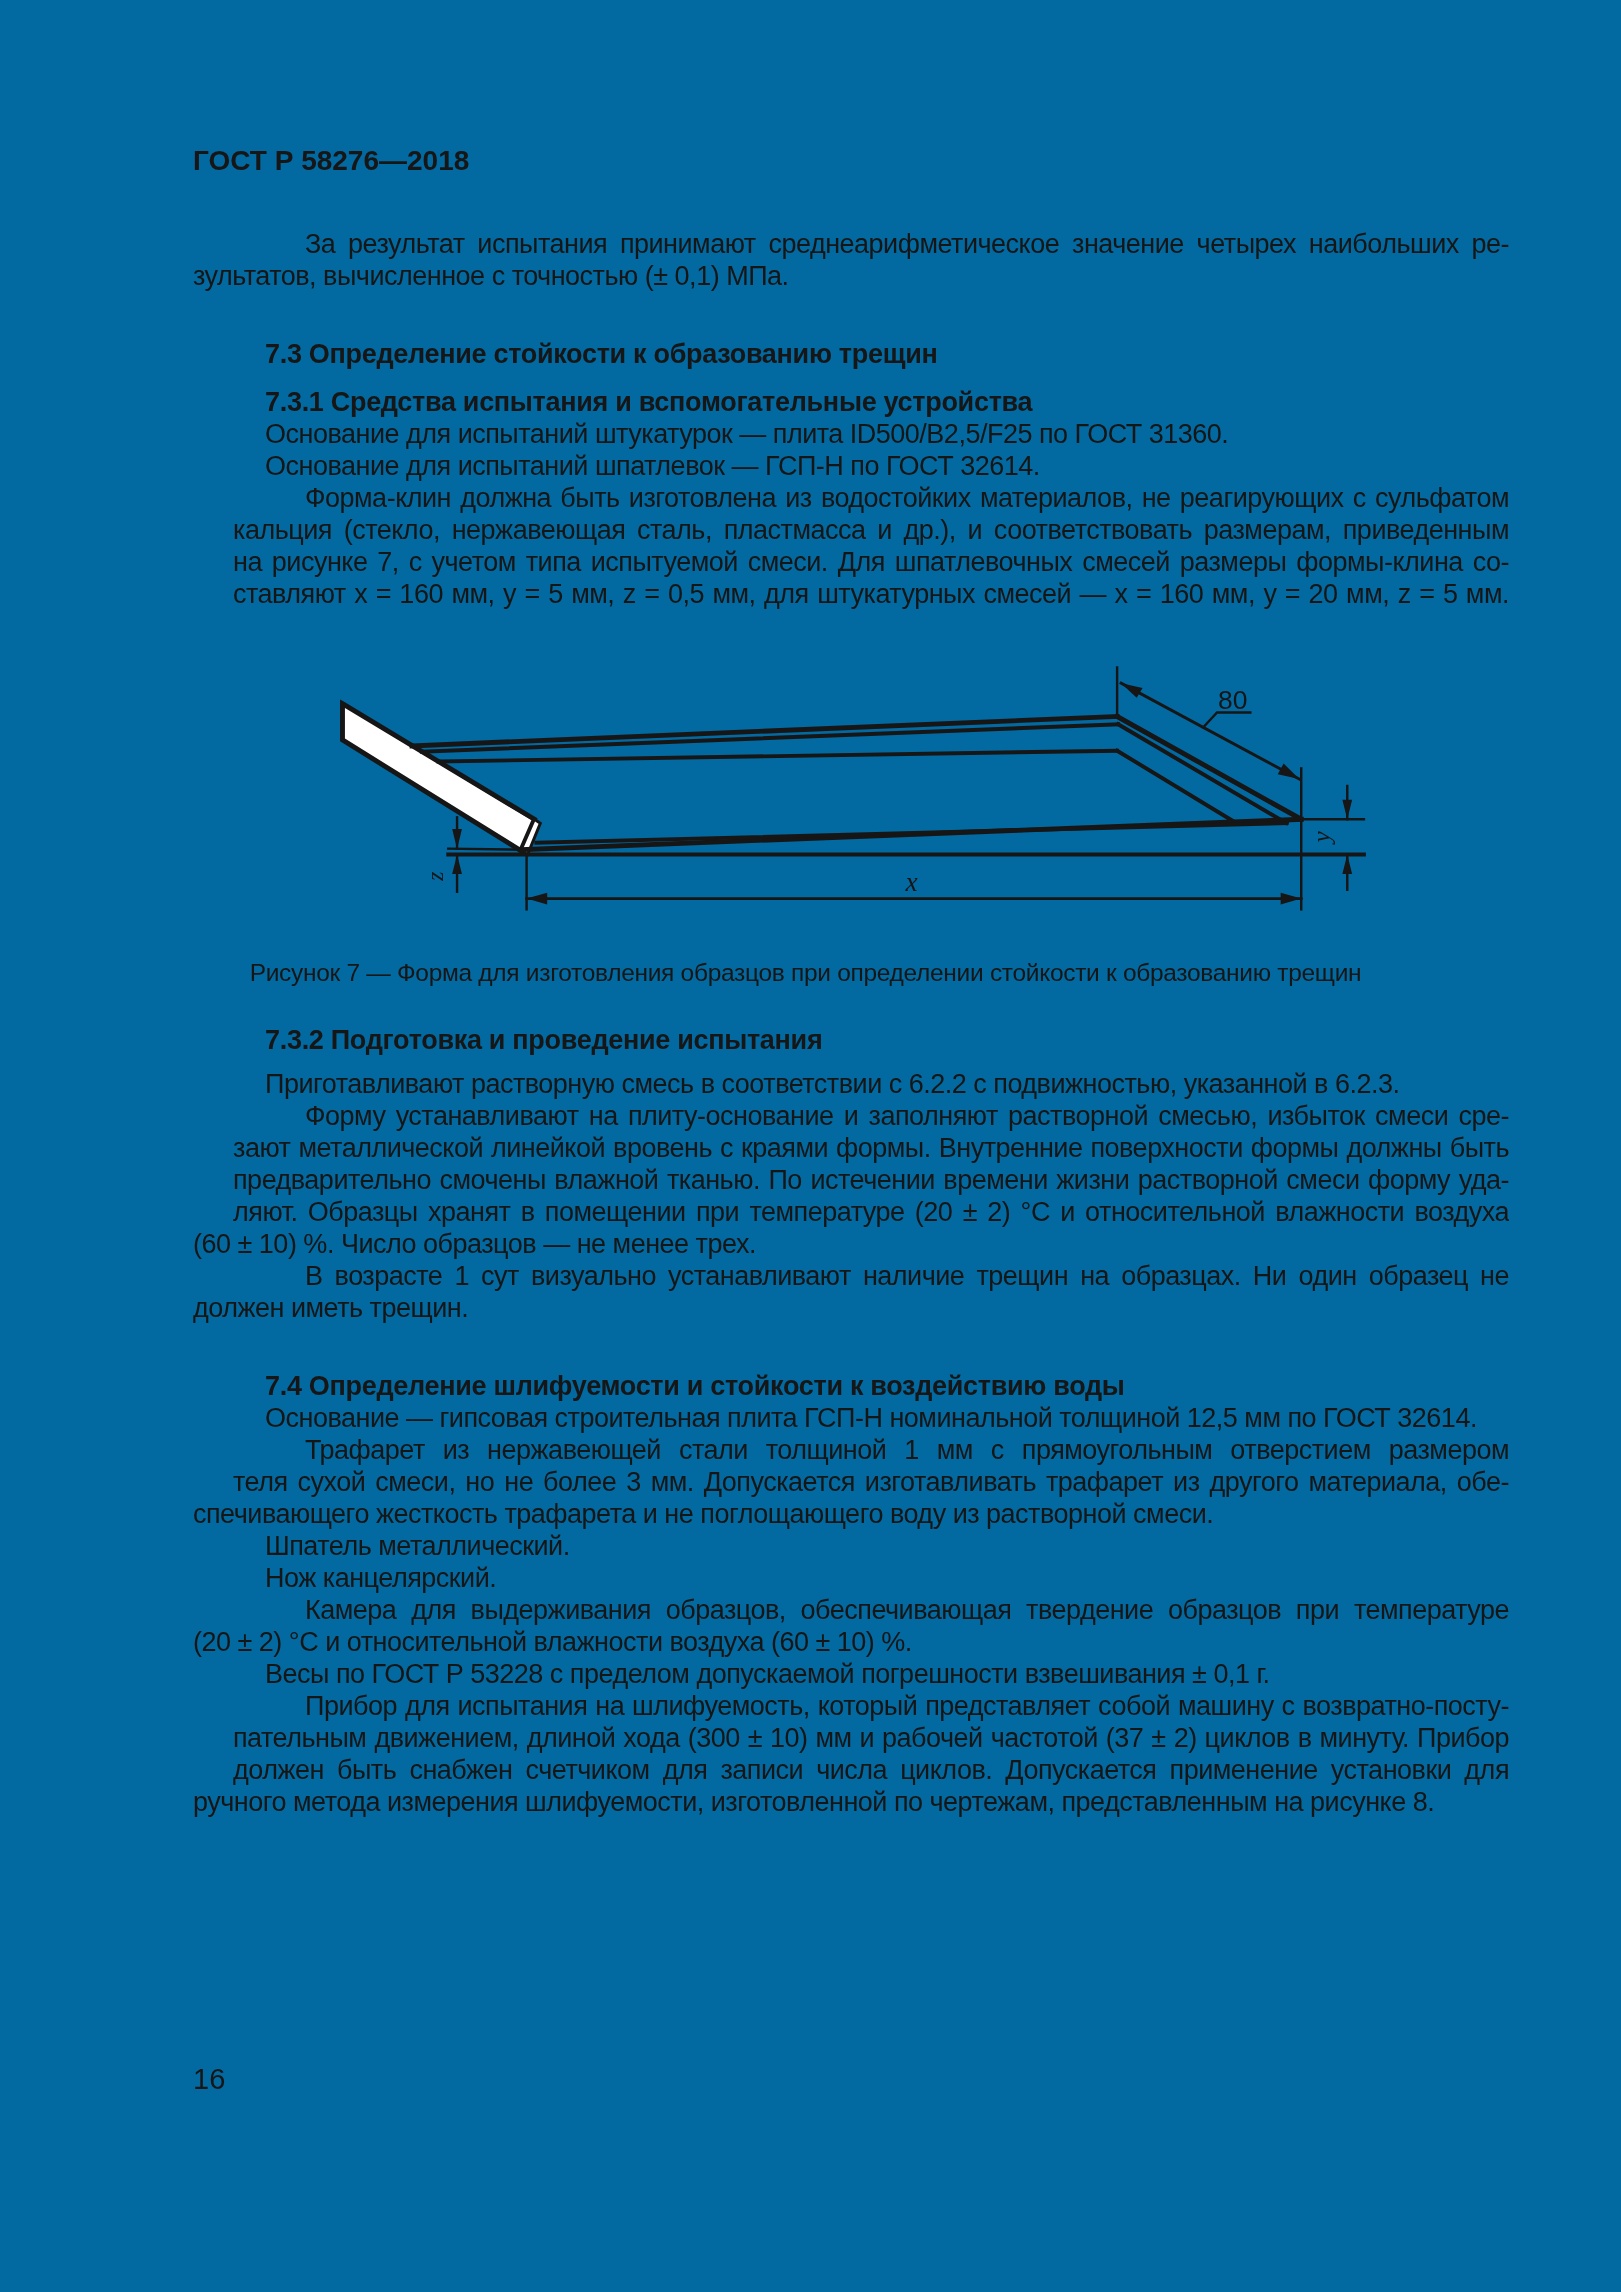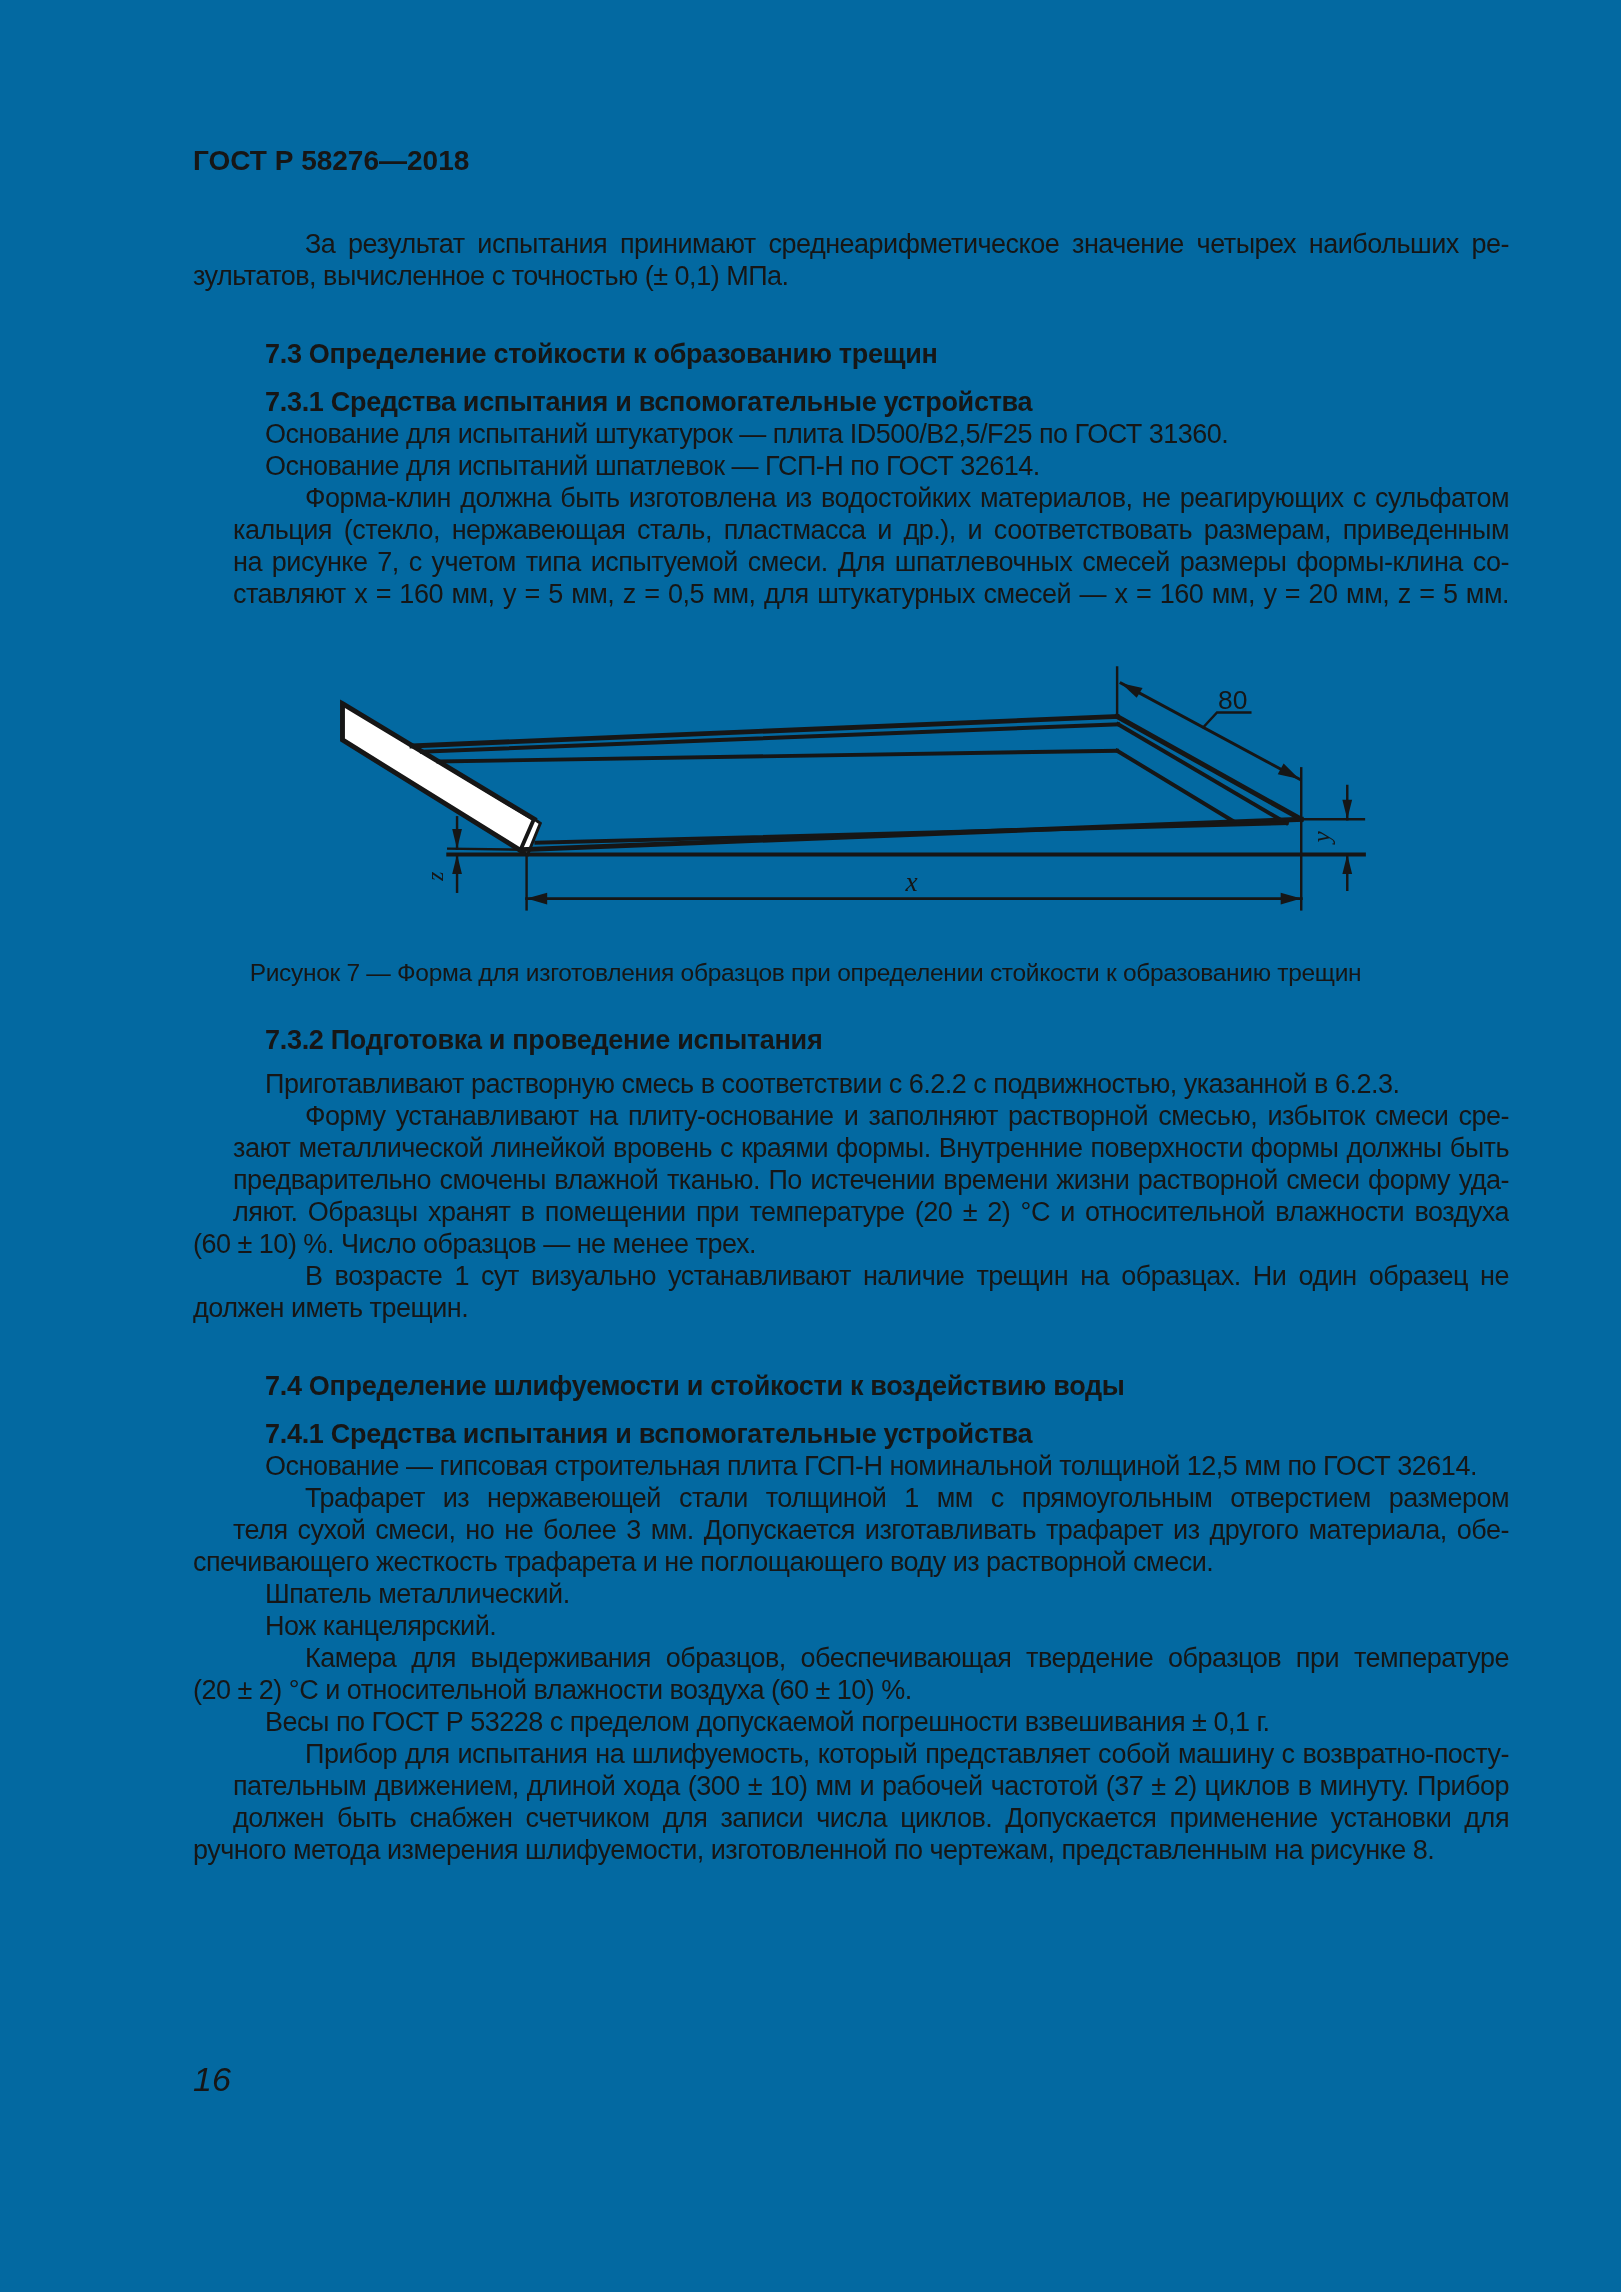--- a/index.html
+++ b/index.html
@@ -37,21 +37,21 @@
     position:relative;margin-top:33px;height:284px;width:1316px;
   }
   .figure-svg{position:absolute;left:101px;top:0;}
   .fig-caption{
     margin-top:31px;width:1225px;text-align:center;
     font-size:24.5px;line-height:29px;height:29px;letter-spacing:-0.3px;
     white-space:nowrap;overflow:visible;
   }
   .page-number{
     position:absolute;left:193px;top:2063px;
-    font-size:34px;line-height:32px;font-style:italic;
+    font-size:29px;line-height:32px;
   }
   svg text{font-family:"Liberation Sans", sans-serif;fill:#161616;}
   svg .dim-italic{font-family:"Liberation Serif", serif;font-style:italic;}
 </style>
 </head>
 <body>
 
 <div class="page">
 
   <div class="doc-header">ГОСТ Р 58276—2018</div>
@@ -135,21 +135,20 @@
     <div class="line stretch indent">Форму устанавливают на плиту-основание и заполняют растворной смесью, избыток смеси сре-</div>
     <div class="line stretch">зают металлической линейкой вровень с краями формы. Внутренние поверхности формы должны быть</div>
     <div class="line stretch">предварительно смочены влажной тканью. По истечении времени жизни растворной смеси форму уда-</div>
     <div class="line stretch">ляют. Образцы хранят в помещении при температуре (20 ± 2) °С и относительной влажности воздуха</div>
     <div class="line plain">(60 ± 10) %. Число образцов — не менее трех.</div>
     <div class="line stretch indent">В возрасте 1 сут визуально устанавливают наличие трещин на образцах. Ни один образец не</div>
     <div class="line plain">должен иметь трещин.</div>
   </div>
 
   <div class="h mt-h-big">7.4 Определение шлифуемости и стойкости к воздействию воды</div>
-  <div class="h mt-h-sub">7.4.1 Средства испытания и вспомогательные устройства</div>
 
   <div>
     <div class="line plain indent">Основание — гипсовая строительная плита ГСП-Н номинальной толщиной 12,5 мм по ГОСТ 32614.</div>
     <div class="line stretch indent">Трафарет из нержавеющей стали толщиной 1 мм с прямоугольным отверстием размером</div>
     <div class="line stretch">теля сухой смеси, но не более 3 мм. Допускается изготавливать трафарет из другого материала, обе-</div>
     <div class="line plain">спечивающего жесткость трафарета и не поглощающего воду из растворной смеси.</div>
     <div class="line plain indent">Шпатель металлический.</div>
     <div class="line plain indent">Нож канцелярский.</div>
     <div class="line stretch indent">Камера для выдерживания образцов, обеспечивающая твердение образцов при температуре</div>
     <div class="line plain">(20 ± 2) °С и относительной влажности воздуха (60 ± 10) %.</div>

